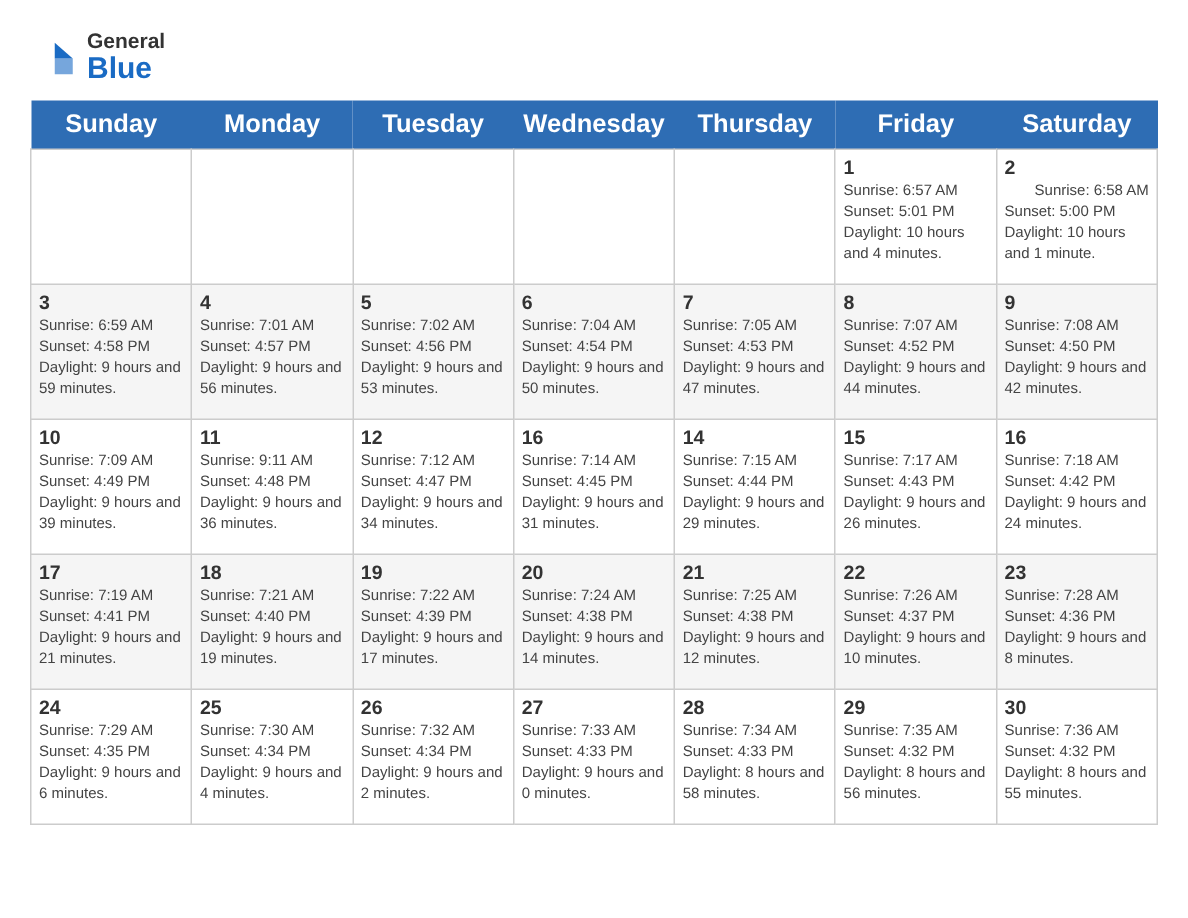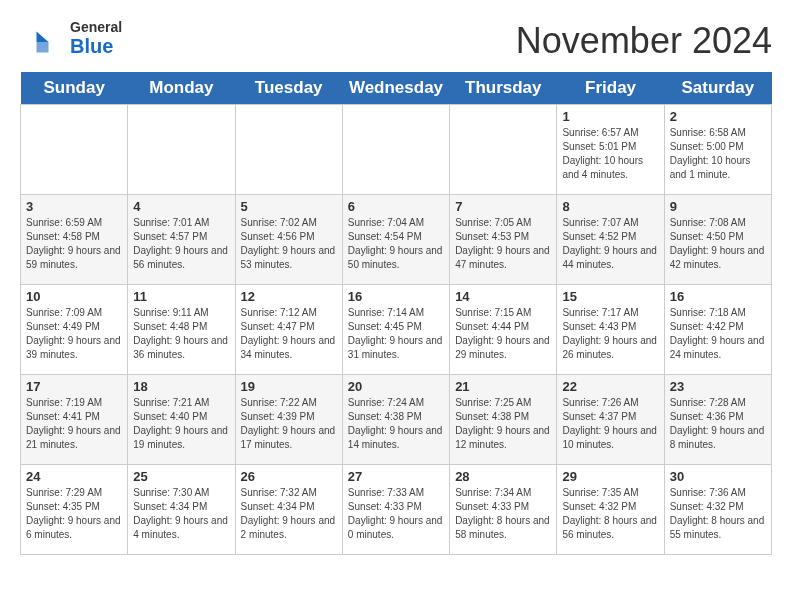--- a/index.html
+++ b/index.html
@@ -11,22 +11,22 @@
       padding: 20px;
     }
     .header-section {
       display: flex;
       align-items: flex-start;
       justify-content: space-between;
       margin-bottom: 10px;
     }
     .logo {
       display: flex;
-      align-items: flex-end;
-      gap: 20px;
+      align-items: center;
+      gap: 8px;
     }
     .logo-text {
       display: flex;
       flex-direction: column;
       line-height: 1.1;
     }
     .logo-general {
       font-size: 14px;
       font-weight: bold;
       color: #333;
@@ -105,21 +105,20 @@
     <svg class="logo-icon" viewBox="0 0 40 40">
       <polygon points="22,6 38,20 22,20" fill="#1a6bc4"></polygon>
       <polygon points="22,20 38,20 38,34 22,34" fill="#1a6bc4" opacity="0.6"></polygon>
     </svg>
     <div class="logo-text">
       <span class="logo-general">General</span>
       <span class="logo-blue">Blue</span>
     </div>
   </div>
   <div class="title-section">
-    <div class="month-title">November 2024</div>
   </div>
 </div>
 
 <table>
   <thead>
     <tr id="weekday-header-row">
     <th class="day-header">Sunday</th>
         <th class="day-header">Monday</th>
         <th class="day-header">Tuesday</th>
         <th class="day-header">Wednesday</th>
@@ -131,21 +130,21 @@
   <tbody id="calendar-body">
   <tr>
         <td class="empty-cell"></td>
         <td class="empty-cell"></td>
         <td class="empty-cell"></td>
         <td class="empty-cell"></td>
         <td class="empty-cell"></td>
         <td><span class="day-num">1</span><span class="cell-text" style="white-space: pre-line;">Sunrise: 6:57 AM
 Sunset: 5:01 PM
 Daylight: 10 hours and 4 minutes.</span></td>
-        <td><span class="day-num">2</span><span class="cell-text" style="white-space: pre-line;">Sunrise: 6:58 AM
+        <td><span class="day-num">2</span><span class="cell-text" style="white-space: pre-line; margin-left: 20px;">Sunrise: 6:58 AM
 Sunset: 5:00 PM
 Daylight: 10 hours and 1 minute.</span></td>
       </tr>
       <tr>
         <td><span class="day-num">3</span><span class="cell-text" style="white-space: pre-line;">Sunrise: 6:59 AM
 Sunset: 4:58 PM
 Daylight: 9 hours and 59 minutes.</span></td>
         <td><span class="day-num">4</span><span class="cell-text" style="white-space: pre-line;">Sunrise: 7:01 AM
 Sunset: 4:57 PM
 Daylight: 9 hours and 56 minutes.</span></td>

